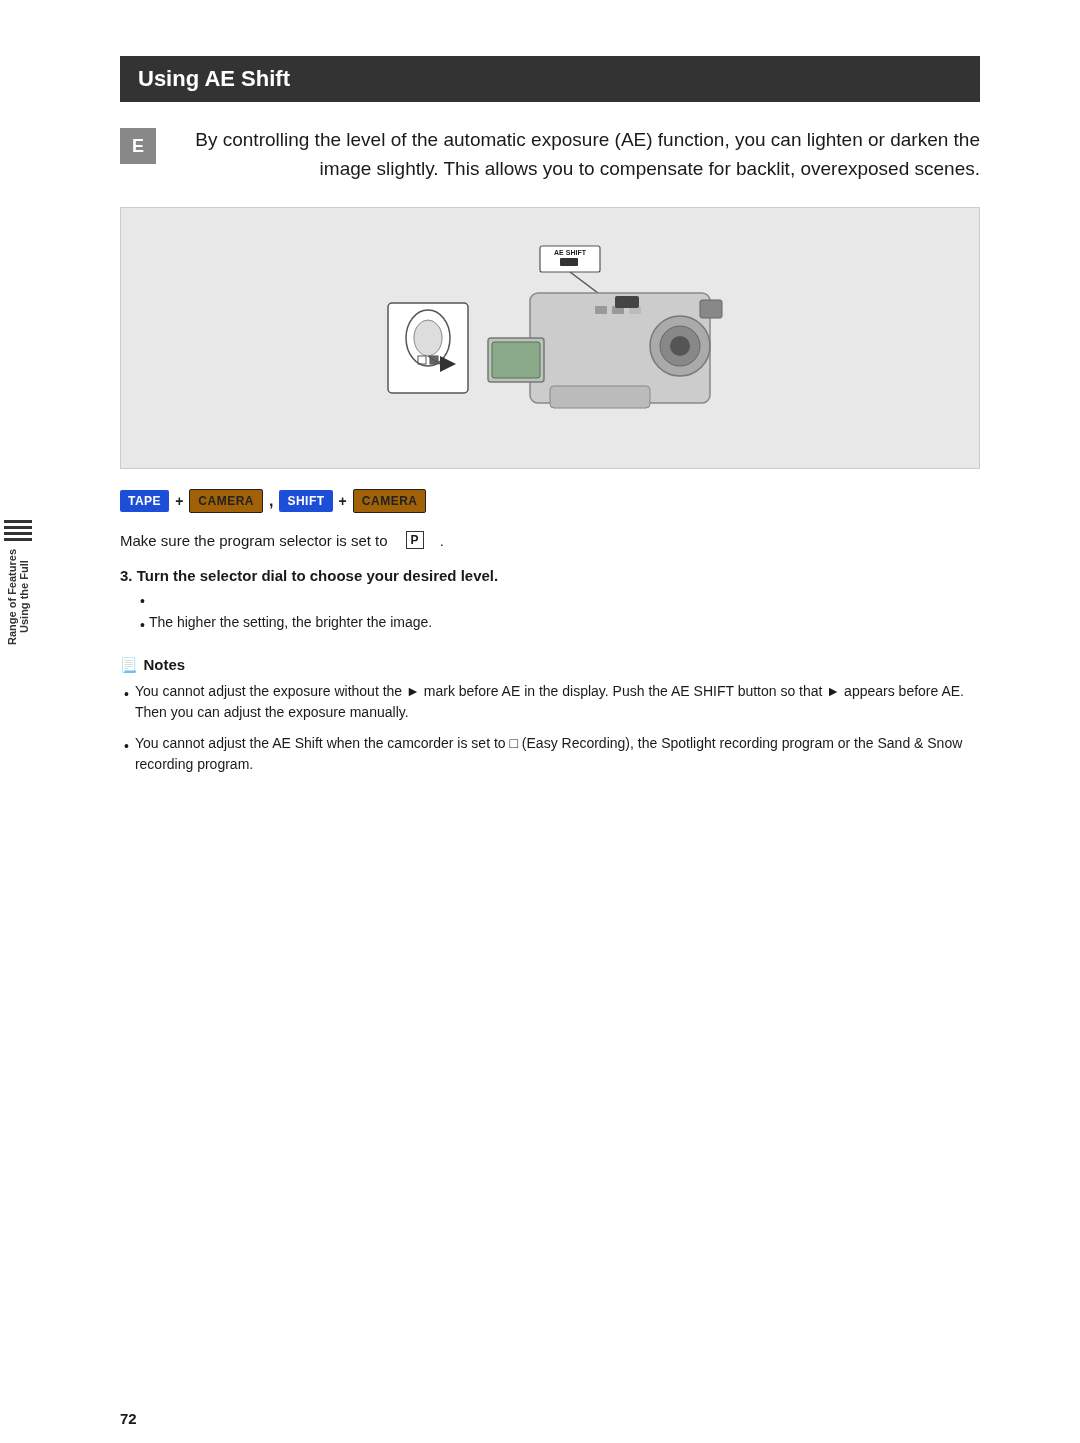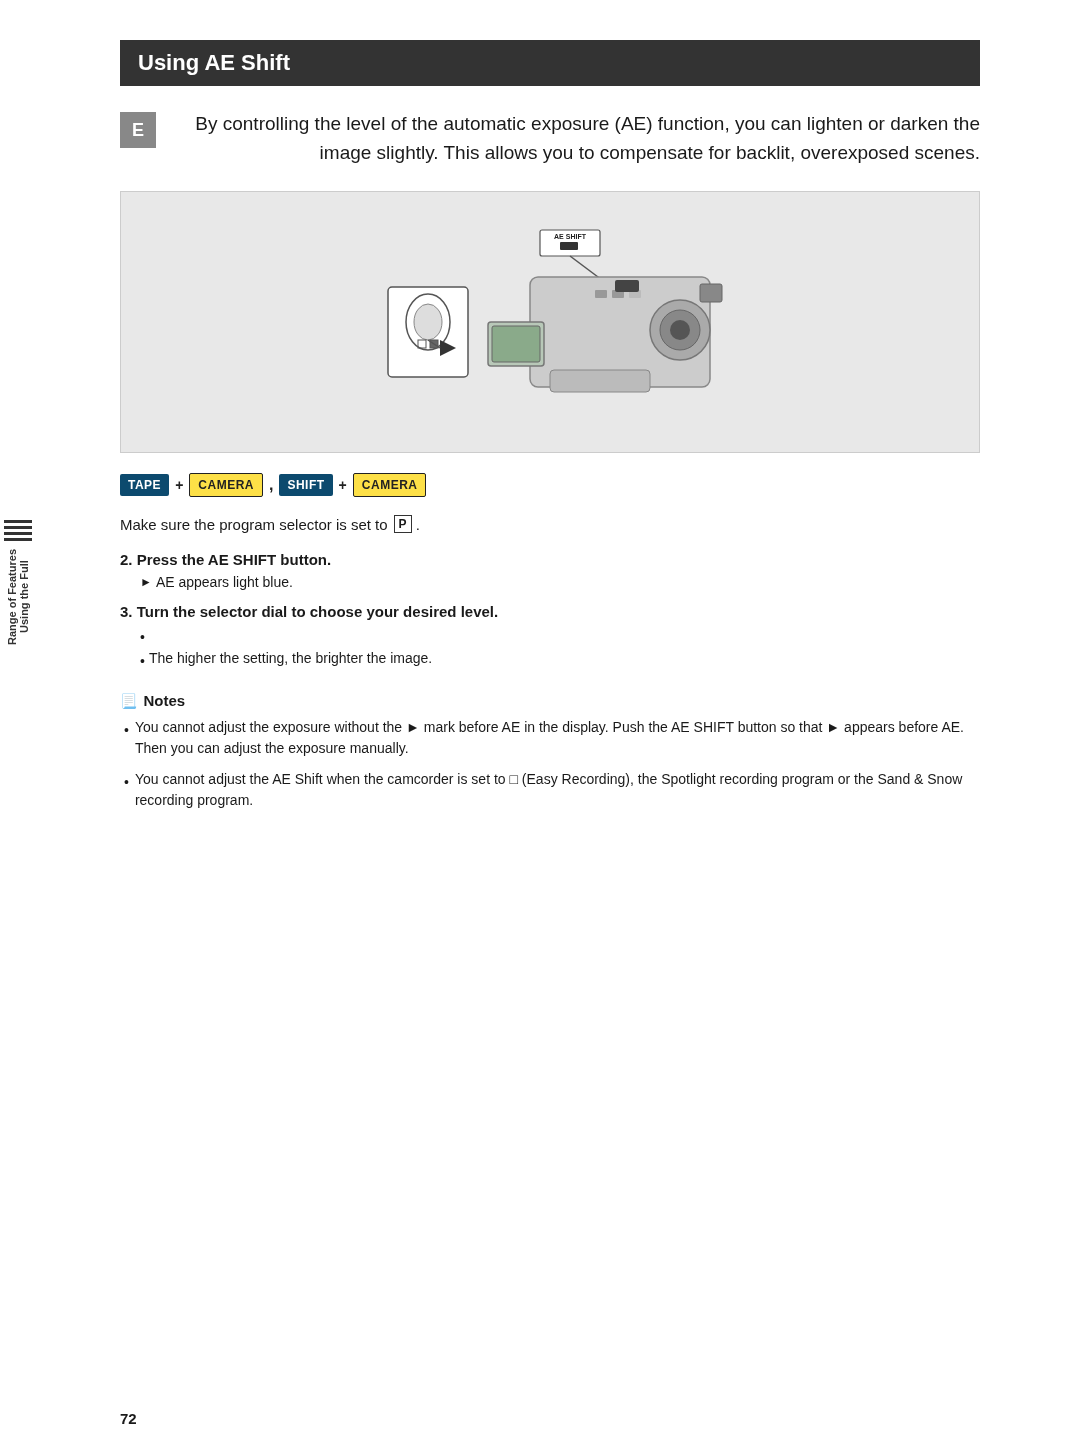--- a/index.html
+++ b/index.html
@@ -10,21 +10,21 @@
       background: #ffffff;
       font-family: Arial, Helvetica, sans-serif;
       font-size: 15px;
       color: #1a1a1a;
       position: relative;
     }
 
     .page-container {
       margin-left: 120px;
       margin-right: 60px;
-      padding-top: 40px;
+      padding-top: 56px;
       padding-bottom: 60px;
       max-width: 860px;
     }
 
     
     .title-bar {
       background: #333333;
       padding: 10px 18px;
       margin-bottom: 24px;
     }
@@ -82,45 +82,45 @@
     }
     .badge {
       display: inline-block;
       padding: 4px 8px;
       font-size: 12px;
       font-weight: bold;
       letter-spacing: 0.5px;
       border-radius: 2px;
     }
     .badge-dark {
-      background: #0c4a6e;
+      background: #1d4ed8;
       color: #ffffff;
     }
     .badge-outline {
-      background: #fde047;
+      background: #a16207;
       color: #222222;
       border: 1.5px solid #222222;
     }
     .plus-sign {
       font-size: 14px;
       font-weight: bold;
       color: #222222;
     }
     .comma-sign {
       font-size: 16px;
       font-weight: bold;
       color: #222222;
     }
 
     .program-selector-line {
       font-size: 15px;
       margin-bottom: 18px;
       display: flex;
       align-items: center;
-      gap: 4px;
+      gap: 16px;
     }
 
     .p-symbol {
       display: inline-flex;
       align-items: center;
       justify-content: center;
       width: 18px;
       height: 18px;
       border: 1.5px solid #333;
       font-size: 12px;
@@ -308,29 +308,20 @@
     <span class="badge badge-outline">CAMERA</span>
   </div>
 
   <div class="program-selector-line">
     <span>Make sure the program selector is set to</span>
     <span class="p-symbol">P</span>
       <span>.</span>
   </div>
 
 
-  <div class="step">
-    <div class="step-title">
-      <span>2. </span><span>Press the AE SHIFT button.</span>
-    </div>
-    <div class="step-bullet">
-      <span class="triangle">►</span>
-      <span>AE appears light blue.</span>
-    </div>
-  </div>
 
   <div class="step">
     <div class="step-title">
       <span>3. </span><span>Turn the selector dial to choose your desired level.</span>
     </div>
     <div class="step-bullet">
       <span class="bullet-dot">•</span>
     </div>
     <div class="step-bullet">
       <span class="bullet-dot">•</span>

